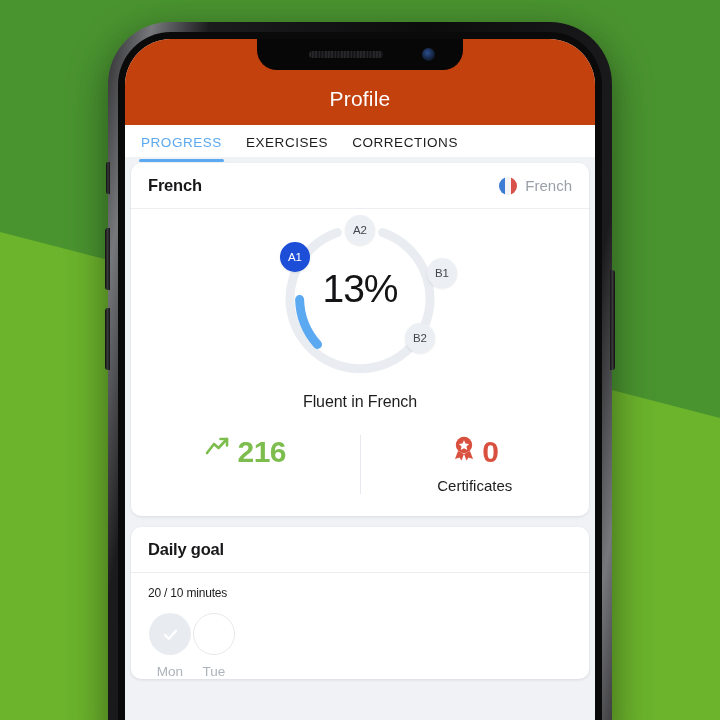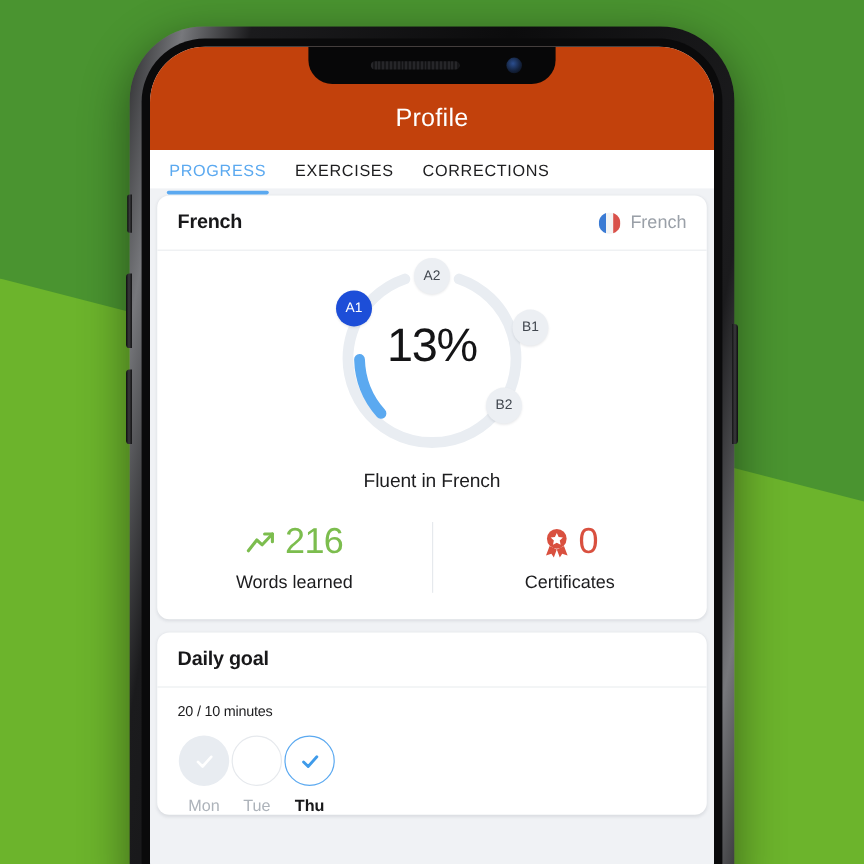--- a/index.html
+++ b/index.html
@@ -134,22 +134,22 @@
   #fluent-caption {
     text-align:center; font-size:16px; color:#1d1d1f;
     padding:6px 0 0; letter-spacing:-.1px;
   }
 
   
   #stats { display:flex; padding:24px 0 22px; }
   .stat { flex:1; text-align:center; }
   .stat + .stat { border-left:1px solid #e6e9ed; }
   .stat-top {
-    display:flex; align-items:center; justify-content:center; gap:5px;
-    font-size:30px; font-weight:400; letter-spacing:-.5px;
+    display:flex; justify-content:center; gap:5px;
+    font-size:30px; font-weight:700; letter-spacing:-.5px;
   }
   .stat-top.green { color:#7cbd4e; }
   .stat-top.red   { color:#d9503f; }
   .stat-label { font-size:15px; color:#1d1d1f; margin-top:8px; }
 
   
   .card-body { padding:13px 17px 0; }
   #goal-minutes { font-size:12px; color:#1d1d1f; letter-spacing:-.2px; }
   #days { display:flex; margin-top:13px; }
   .day { width:44px; text-align:center; }
@@ -232,21 +232,20 @@
 
         <div id="stats">
           <div class="stat">
             <div class="stat-top green">
               <svg width="28" height="22" viewBox="0 0 28 22">
                 <path d="M3 18 L10 9 L14.5 13 L23 4" fill="none" stroke="#7cbd4e" stroke-width="2.6" stroke-linecap="round" stroke-linejoin="round"></path>
                 <path d="M16.5 4 L23 4 L23 10.5" fill="none" stroke="#7cbd4e" stroke-width="2.6" stroke-linecap="round" stroke-linejoin="round"></path>
               </svg>
               <span>216</span>
             </div>
-            <div class="stat-label">Words learned</div>
           </div>
 
           <div class="stat">
             <div class="stat-top red">
               <svg width="26" height="26" viewBox="0 0 26 26">
                 <path d="M7 16 L4 24 L8.5 22.5 L10.5 25.5 L13 19 Z" fill="#d9503f"></path>
                 <path d="M19 16 L22 24 L17.5 22.5 L15.5 25.5 L13 19 Z" fill="#d9503f"></path>
                 <circle cx="13" cy="10" r="8.2" fill="#d9503f"></circle>
                 <path d="M13 5.2 L14.55 8.55 L18.1 9 L15.45 11.45 L16.2 15 L13 13.2 L9.8 15 L10.55 11.45 L7.9 9 L11.45 8.55 Z" fill="#ffffff"></path>
               </svg>
@@ -274,28 +273,20 @@
               </div>
               <div class="day-name">Mon</div>
             </div>
 
             <div class="day">
               <div class="day-circle empty"></div>
               <div class="day-name">Tue</div>
             </div>
 
 
-            <div class="day">
-              <div class="day-circle active">
-                <svg class="check" viewBox="0 0 20 20">
-                  <path d="M3.5 10.5 L8 15 L16.5 5.5" fill="none" stroke="#3f9bea" stroke-width="2.8" stroke-linecap="round" stroke-linejoin="round"></path>
-                </svg>
-              </div>
-              <div class="day-name today">Thu</div>
-            </div>
 
 
 
 
           </div>
         </div>
       </div>
 
     </div>
   </div>

